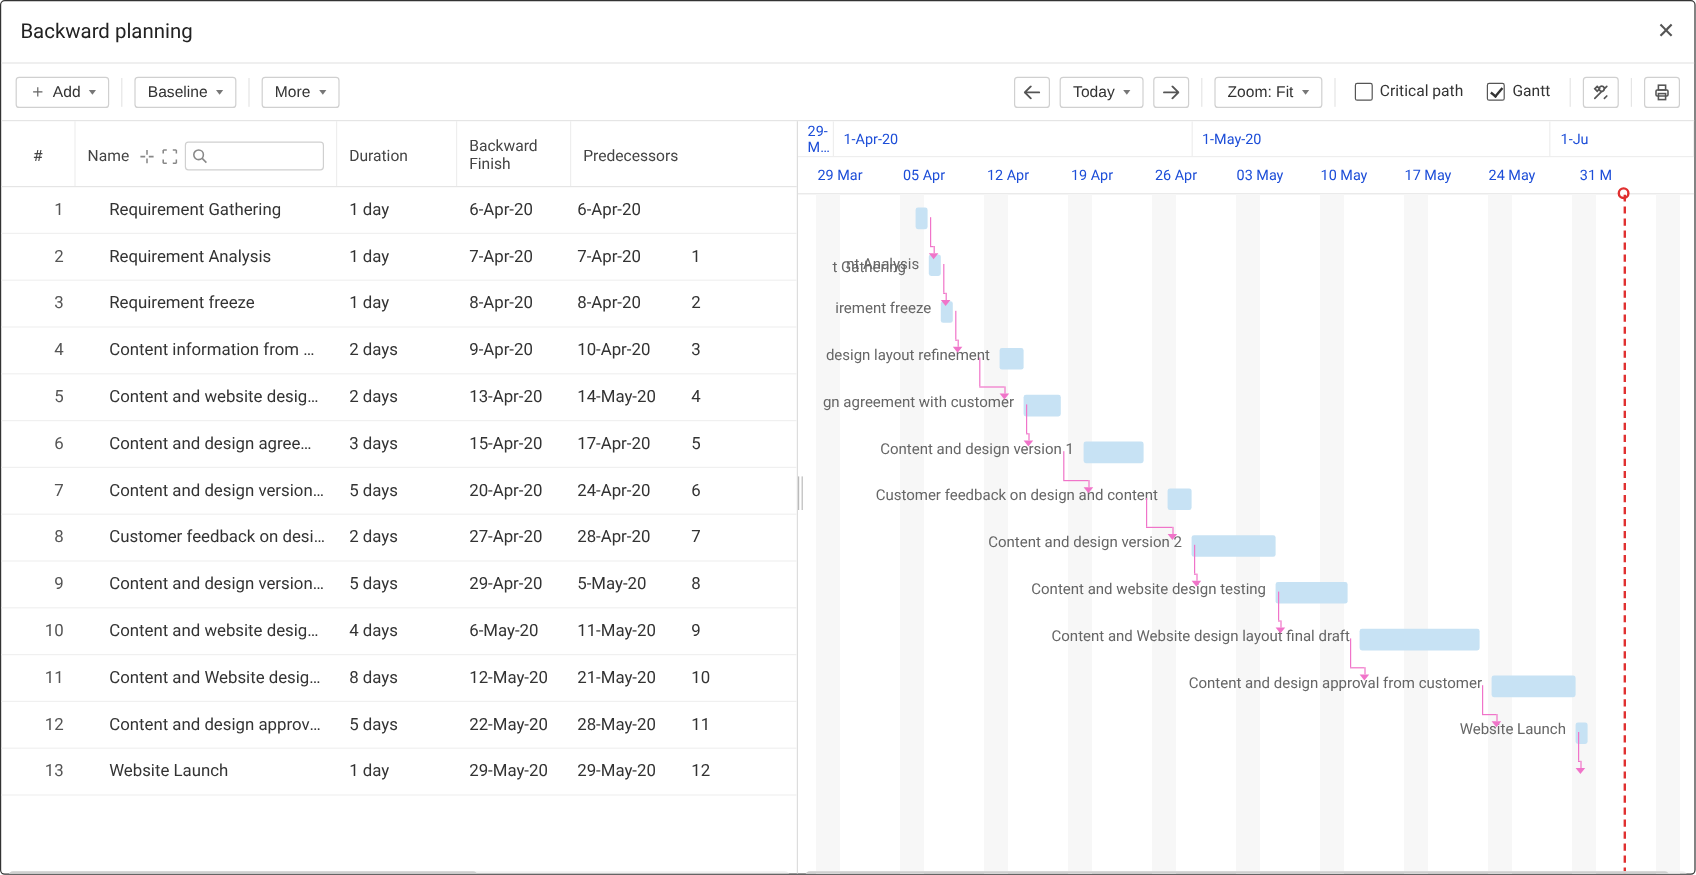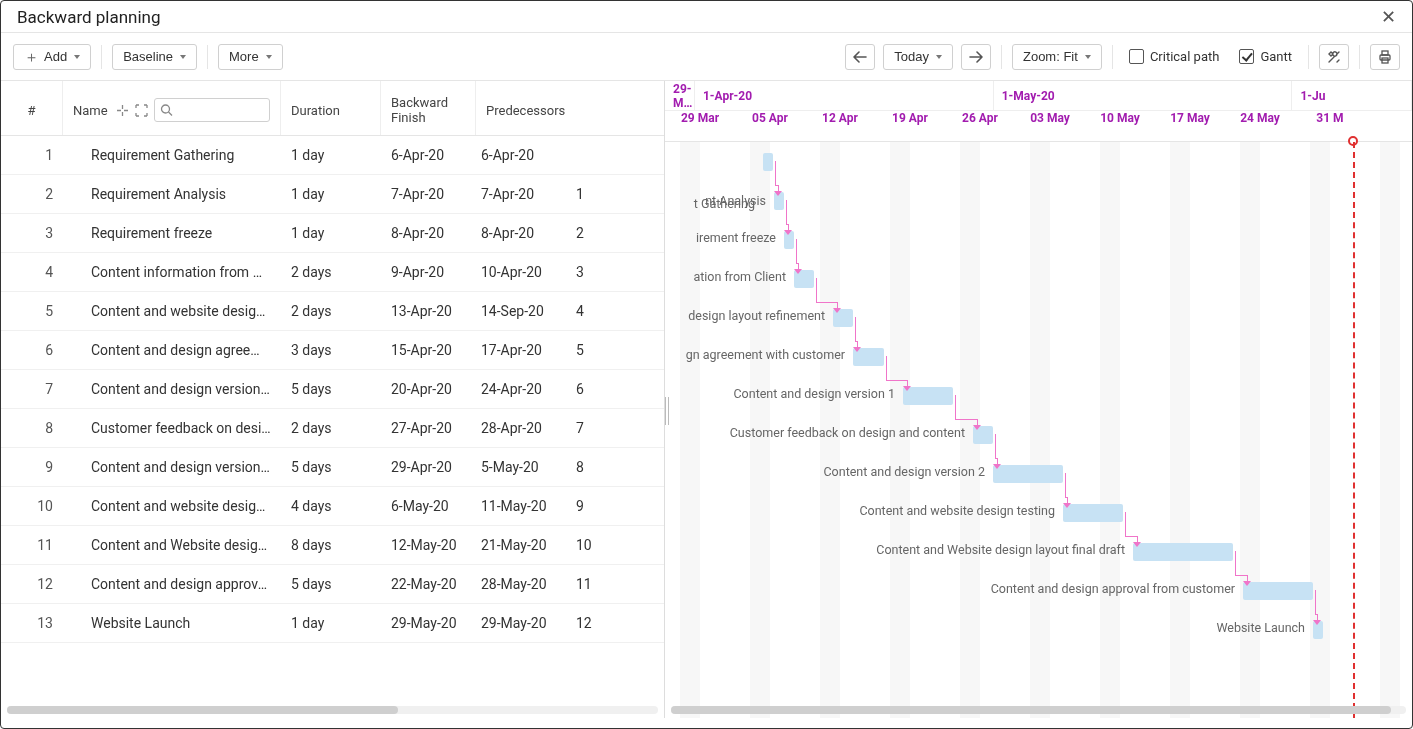--- a/index.html
+++ b/index.html
@@ -10,21 +10,21 @@
   background: #fff;
   width: 1413px;
   height: 729px;
   overflow: hidden;
   border: 1px solid #333;
   border-radius: 4px;
 }
 
 
 .header {
-  height: 32px;
+  height: 52px;
   display: flex;
   align-items: center;
   justify-content: space-between;
   padding: 0 16px;
   border-bottom: 1px solid #e5e5e5;
 }
 .header .title {
   font-size: 17px;
   font-weight: 400;
   color: #222;
@@ -185,24 +185,23 @@
   white-space: nowrap;
 }
 .col-num.cell { text-align: right; color:#555; }
 .col-name.cell { padding-left: 28px; }
 
 
 .gantt-header { border-bottom: 1px solid #e5e5e5; position:relative; }
 .gantt-top, .gantt-bot {
   display: flex;
   height: 30px;
-  align-items: flex-start;
+  align-items: center;
   font-size: 12px;
-  color: #a21caf;
-  font-weight: bold;
+  color: #1d4ed8;
 }
 .gantt-top { border-bottom: 1px solid #eee; }
 .tick-top { border-right: 1px solid #eee; padding-left: 8px; height:100%; display:flex; align-items:center; }
 .tick-bot { width: 70px; text-align: center; }
 
 .gantt-body { position: relative; height: calc(100% - 60px); overflow: hidden; }
 .grid-col {
   position: absolute; top:0; bottom:0;
   border-left: 1px solid #f3f3f3;
   background: rgba(0,0,0,0.01);
@@ -427,21 +426,21 @@
           <div class="cell col-dur">2 days</div>
           <div class="cell col-ps">9-Apr-20</div>
           <div class="cell col-pf">10-Apr-20</div>
           <div class="cell col-pred">3</div>
         </div>
         <div class="row">
           <div class="cell col-num">5</div>
           <div class="cell col-name">Content and website design la…</div>
           <div class="cell col-dur">2 days</div>
           <div class="cell col-ps">13-Apr-20</div>
-          <div class="cell col-pf">14-Sep-20</div>
+          <div class="cell col-pf">14-May-20</div>
           <div class="cell col-pred">4</div>
         </div>
         <div class="row">
           <div class="cell col-num">6</div>
           <div class="cell col-name">Content and design agreemen…</div>
           <div class="cell col-dur">3 days</div>
           <div class="cell col-ps">15-Apr-20</div>
           <div class="cell col-pf">17-Apr-20</div>
           <div class="cell col-pred">5</div>
         </div>
@@ -547,24 +546,20 @@
           <div class="bar" style="left: 98px; width: 10px;"></div>
           <div class="bar-label" style="right: 657px; text-align: right; top: 10px; margin-top: 44px;">t Gathering</div>
         </div>
         <div class="gantt-row">
           <div class="bar" style="left: 109px; width: 10px;"></div>
           <div class="bar-label" style="right: 646px; text-align: right; top: 12px;">nt Analysis</div>
         </div>
         <div class="gantt-row">
           <div class="bar" style="left: 119px; width: 10px;"></div>
           <div class="bar-label" style="right: 636px; text-align: right; top: 10px;">irement freeze</div>
-        </div>
-        <div class="gantt-row">
-          <div class="bar" style="left: 129px; width: 20px;"></div>
-          <div class="bar-label" style="right: 626px; text-align: right; top: 10px;">ation from Client</div>
         </div>
         <div class="gantt-row">
           <div class="bar" style="left: 168px; width: 20px;"></div>
           <div class="bar-label" style="right: 587px; text-align: right; top: 10px;">design layout refinement</div>
         </div>
         <div class="gantt-row">
           <div class="bar" style="left: 188px; width: 31px;"></div>
           <div class="bar-label" style="right: 567px; text-align: right; top: 10px;">gn agreement with customer</div>
         </div>
         <div class="gantt-row">

